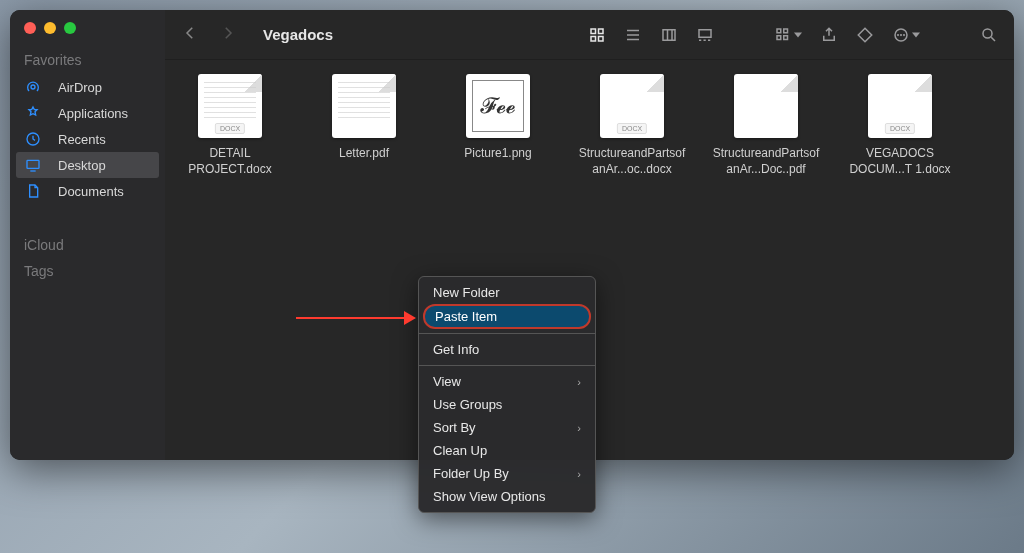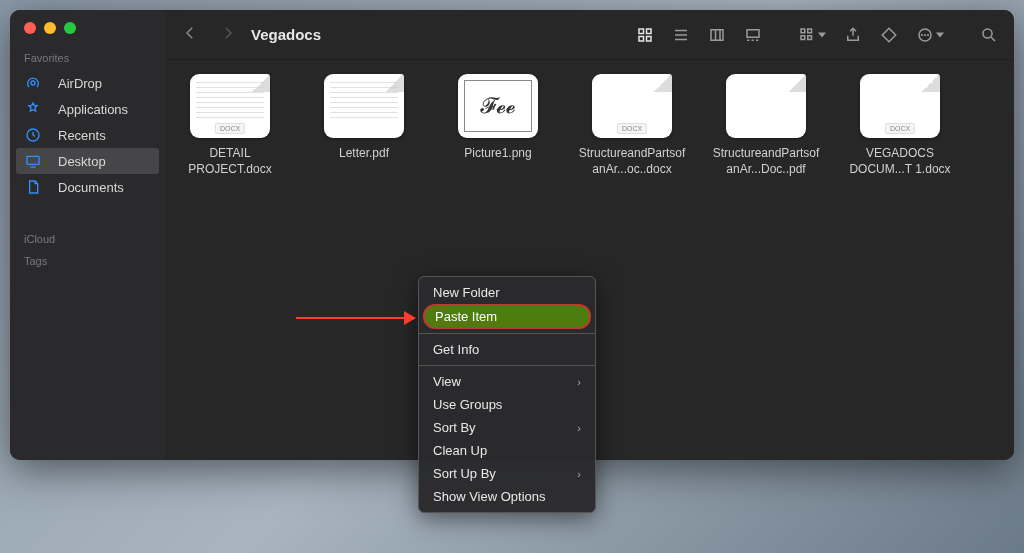--- a/index.html
+++ b/index.html
@@ -31,21 +31,21 @@
     background: #2a2a2c;
     border-top-left-radius: 10px;
     border-bottom-left-radius: 10px;
     padding: 12px 0 6px 0;
   }
   .traffic-lights { display: flex; gap: 8px; padding: 0 14px 14px 14px; }
   .tl { width: 12px; height: 12px; border-radius: 50%; }
   .tl-red { background: #ff5f57; }
   .tl-yellow { background: #febc2e; }
   .tl-green { background: #28c840; }
-  .sidebar-heading { font-size: 11px; color: #7a7a7c; padding: 4px 14px 6px; font-weight: 500; }
+  .sidebar-heading { font-size: 14px; color: #7a7a7c; padding: 4px 14px 6px; font-weight: 500; }
   .sidebar-item {
     display: flex; align-items: center; gap: 16px;
     padding: 4px 14px; cursor: default;
     color: #d8d8d8; font-size: 13px;
   }
   .sidebar-item.selected { background: rgba(90,90,94,0.6); border-radius: 3px; margin: 0 6px; padding: 4px 8px; }
   .sb-icon { width: 18px; height: 18px; display:flex; align-items:center; justify-content:center; color:#2e8fff; }
   .sb-icon svg { width: 16px; height: 16px; }
   
   .main {
@@ -55,42 +55,42 @@
     background: #272727;
     border-top-right-radius: 10px;
     border-bottom-right-radius: 10px;
     position: relative;
   }
   .toolbar {
     height: 50px;
     display: flex;
     align-items: center;
     padding: 0 16px;
-    gap: 8px;
+    gap: 20px;
     border-bottom: 1px solid rgba(0,0,0,0.2);
   }
   .nav-arrows { display:flex; gap: 20px; color:#888;}
   .nav-arrows span:last-child { color:#555;}
   .title { font-size: 15px; font-weight: 600; color: #e6e6e6; margin-left: 6px; }
   .spacer { flex: 1; }
   .toolbar-btn { color: #9a9a9c; display:flex; align-items:center; justify-content:center; }
   .toolbar-group { display:flex; gap: 18px; align-items:center;}
   .tb-icon { width:18px; height:18px; }
   .tb-icon.active { color:#e6e6e6; }
   .file-grid {
     flex: 1;
     padding: 14px 10px;
     display: flex;
     gap: 24px;
     align-items: flex-start;
   }
   .file-item { width: 110px; text-align:center; }
   .file-thumb {
-    width: 80px; height: 64px; margin: 0 auto 8px;
-    background: #fff; border-radius: 9px; position: relative;
+    width: 64px; height: 64px; margin: 0 auto 8px;
+    background: #fff; border-radius: 3px; position: relative;
     box-shadow: 0 1px 3px rgba(0,0,0,0.4);
   }
   .file-thumb.docx::after {
     content: attr(data-badge);
     position: absolute; bottom: 4px; left: 50%; transform: translateX(-50%);
     font-size: 7px; background: #f5f5f5; color:#888; padding: 1px 4px; border-radius: 2px;
     border: 1px solid #ddd;
   }
   .file-thumb .fold {
     position:absolute; right:0; top:0; width:18px; height:18px;
@@ -121,21 +121,21 @@
     padding: 4px 0;
     z-index: 20;
   }
   .menu-item {
     padding: 4px 14px;
     color: #e8e8e8;
     font-size: 13px;
     display:flex; align-items:center; justify-content:space-between;
   }
   .menu-item.highlighted {
-    background: #4d7c0f;
+    background: #0c4a6e;
     color: #fff;
     border: 2px solid #c0392b;
     border-radius: 12px;
     margin: 0 4px;
     padding: 3px 10px;
   }
   .menu-sep { height:1px; background:#555; margin: 4px 0; }
   .menu-chevron { color:#aaa; font-size:11px;}
   
   .anno-arrow {
@@ -378,19 +378,19 @@
     <span>Use Groups</span>
   </div>
   <div class="menu-item">
     <span>Sort By</span>
     <span class="menu-chevron">›</span>
   </div>
   <div class="menu-item">
     <span>Clean Up</span>
   </div>
   <div class="menu-item">
-    <span>Sort Up By</span>
+    <span>Folder Up By</span>
     <span class="menu-chevron">›</span>
   </div>
   <div class="menu-item">
     <span>Show View Options</span>
   </div>
 </div>
 
 </body></html>

